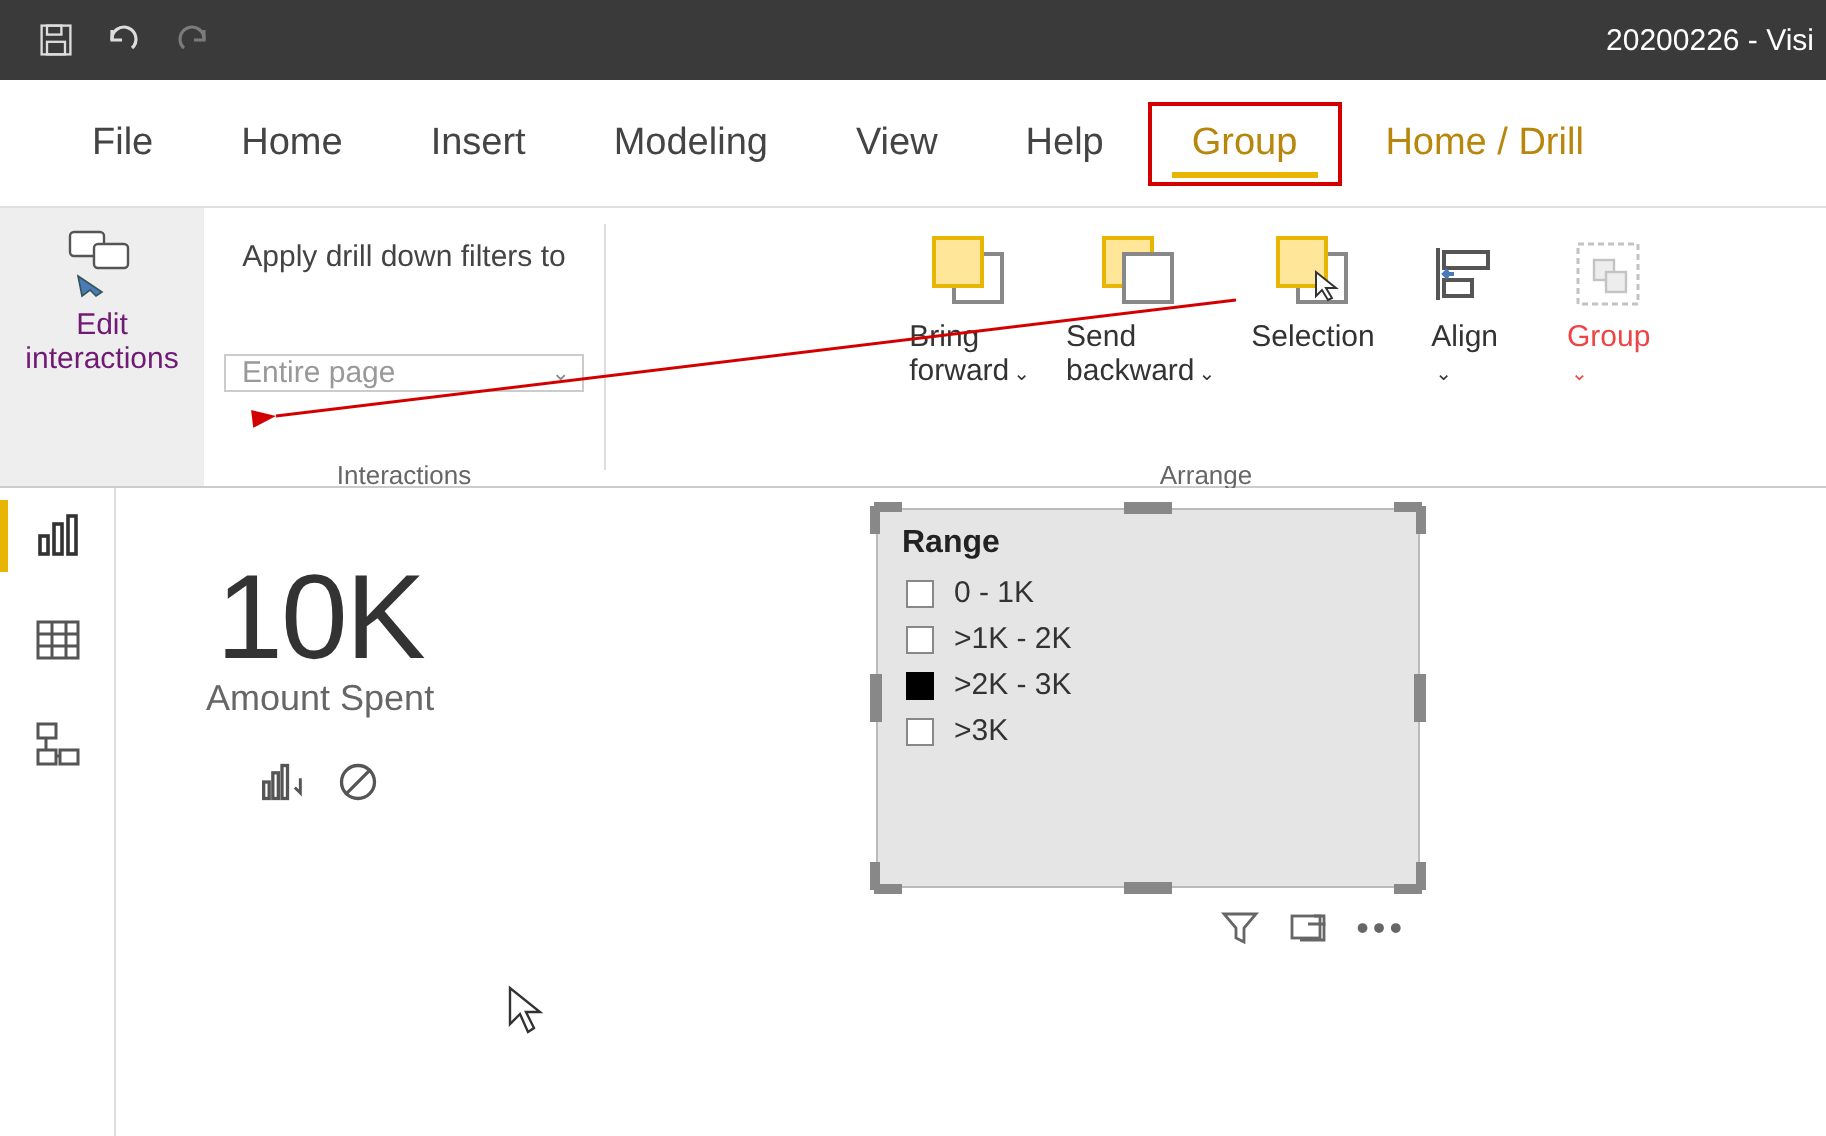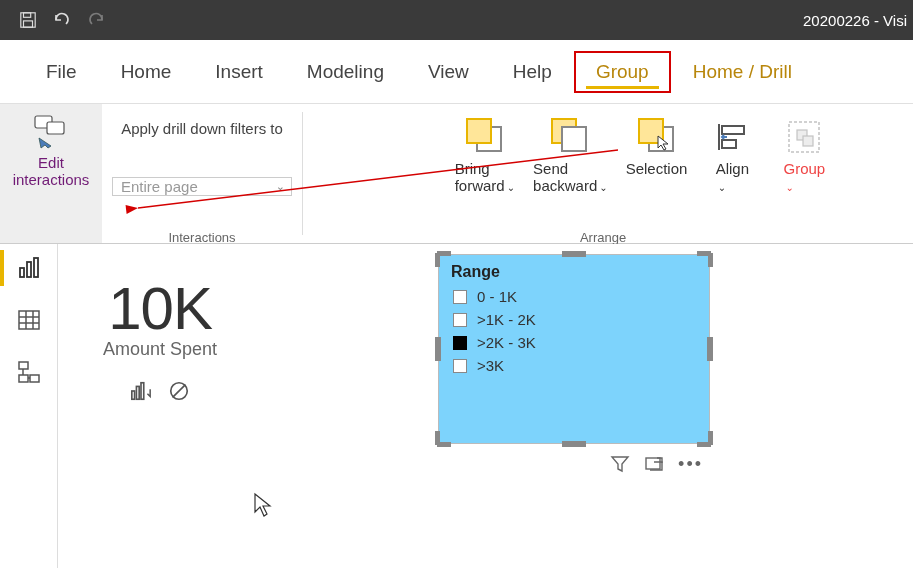--- a/index.html
+++ b/index.html
@@ -49,21 +49,21 @@
   .sidebar-item.active::before { content: ''; position: absolute; left: -15px; top: -4px; bottom: -4px; width: 4px; background: #e8b500; }
   
   .canvas { flex: 1; position: relative; background: #fff; }
   
   .card-visual { position: absolute; left: 45px; top: 30px; text-align: center; }
   .card-value { font-size: 60px; font-weight: 300; color: #333; letter-spacing: -1px; }
   .card-label { font-size: 18px; color: #666; margin-top: -4px; }
   .card-tools { margin-top: 20px; display: flex; gap: 14px; justify-content: center; }
   .card-tool { width: 24px; height: 24px; color: #555; cursor: pointer; }
   
-  .slicer { position: absolute; left: 380px; top: 10px; width: 272px; height: 190px; border: 1px solid #bbb; background: #7dd3fc; }
+  .slicer { position: absolute; left: 380px; top: 10px; width: 272px; height: 190px; border: 1px solid #bbb; background: #e5e5e5; }
   .slicer-handle { position: absolute; background: #888; }
   .sh-t1 { top: -4px; left: 50%; transform: translateX(-50%); width: 24px; height: 6px; }
   .sh-b1 { bottom: -4px; left: 50%; transform: translateX(-50%); width: 24px; height: 6px; }
   .sh-l1 { left: -4px; top: 50%; transform: translateY(-50%); width: 6px; height: 24px; }
   .sh-r1 { right: -4px; top: 50%; transform: translateY(-50%); width: 6px; height: 24px; }
   .sh-tl-v { top: -2px; left: -4px; width: 5px; height: 14px; }
   .sh-tl-h { top: -4px; left: -2px; width: 14px; height: 5px; }
   .sh-tr-v { top: -2px; right: -4px; width: 5px; height: 14px; }
   .sh-tr-h { top: -4px; right: -2px; width: 14px; height: 5px; }
   .sh-bl-v { bottom: -2px; left: -4px; width: 5px; height: 14px; }

